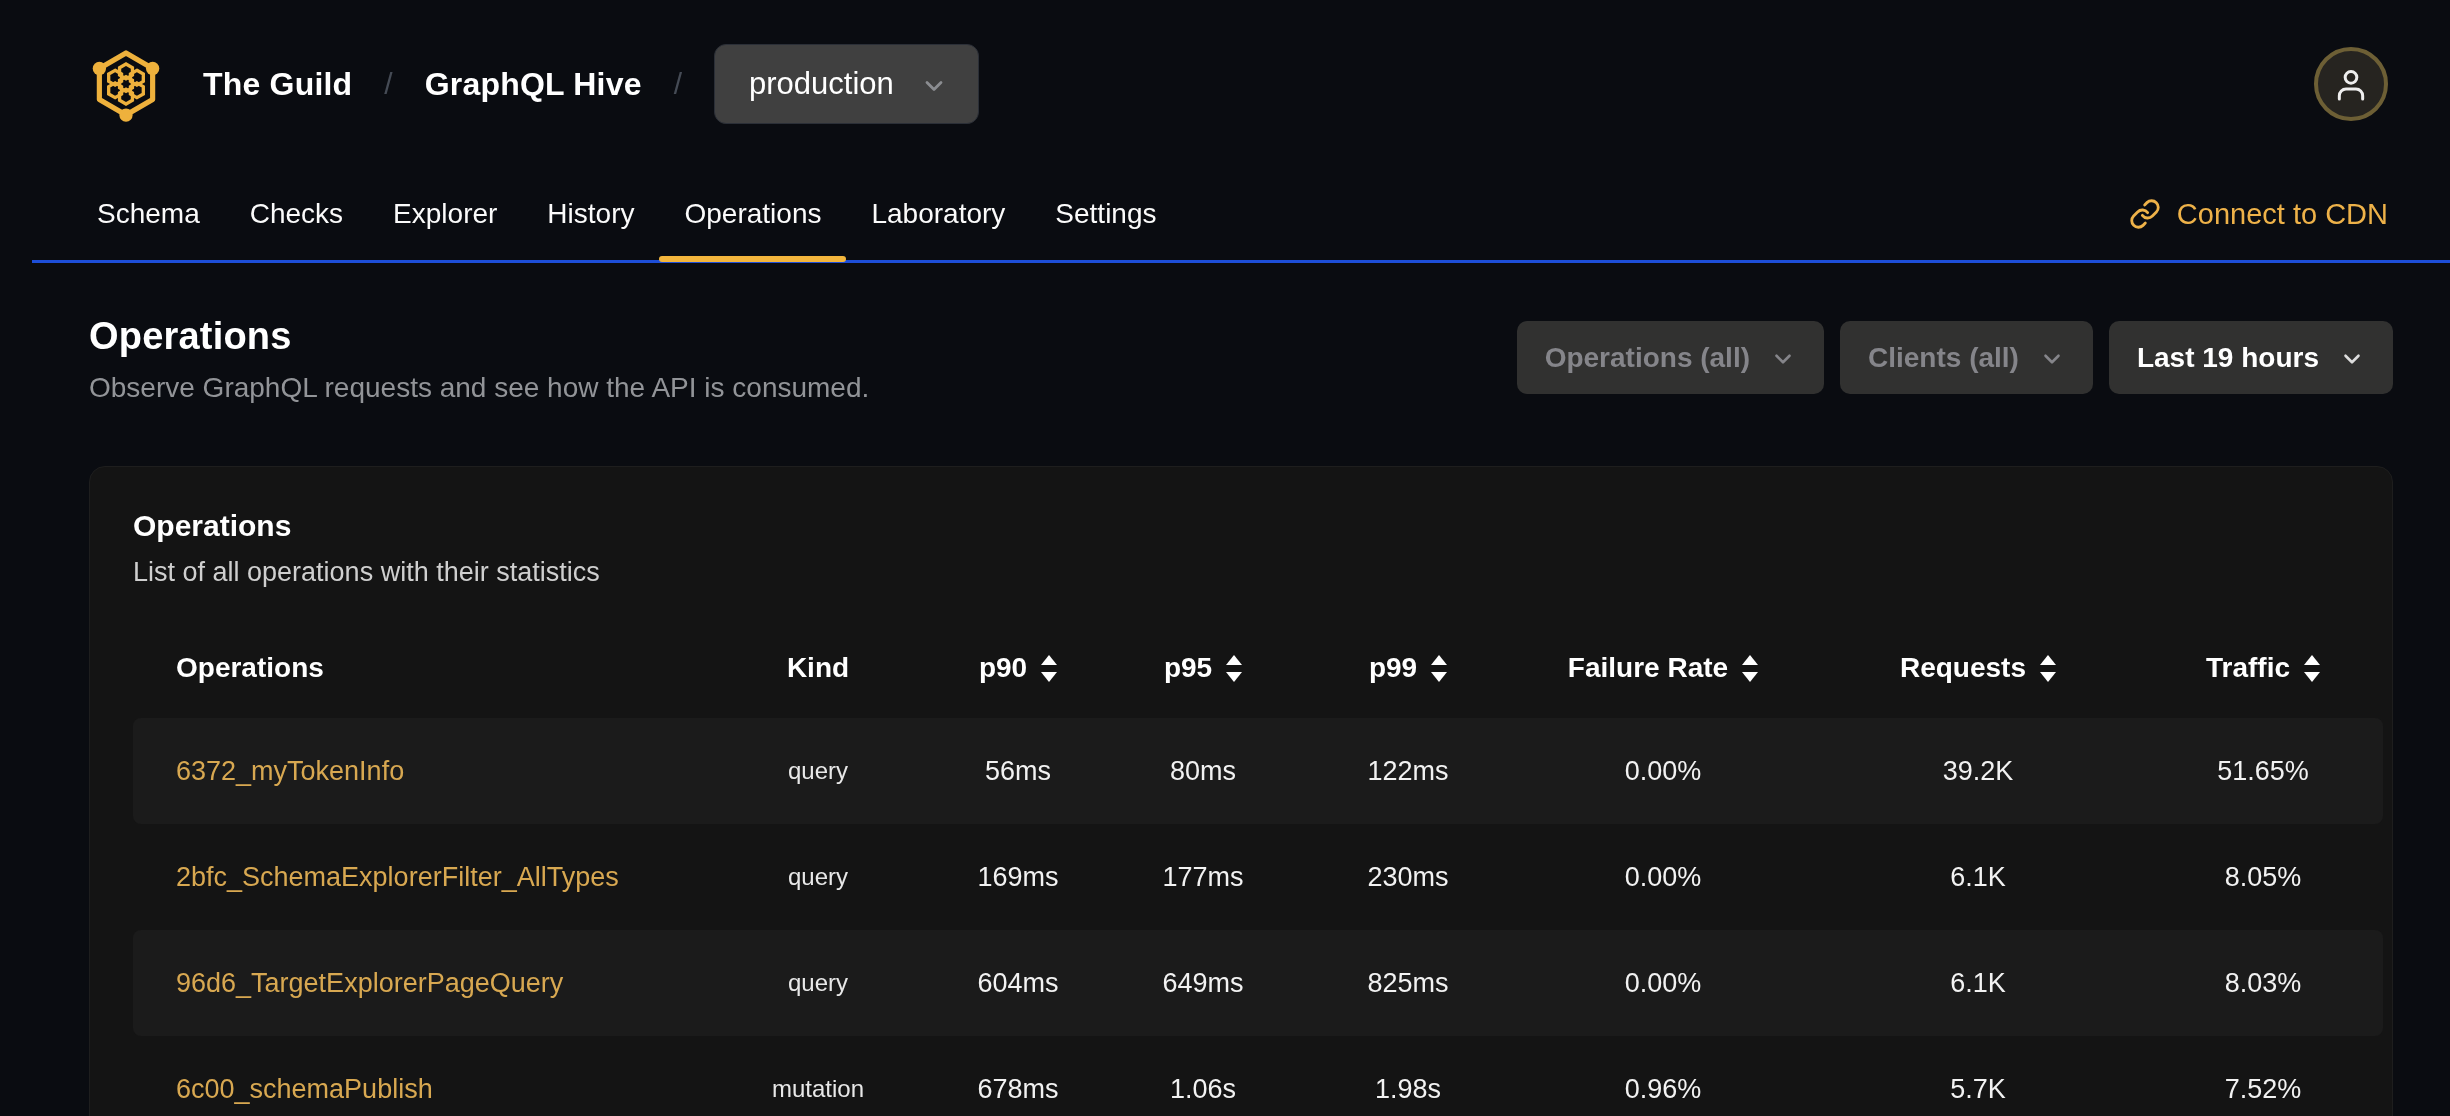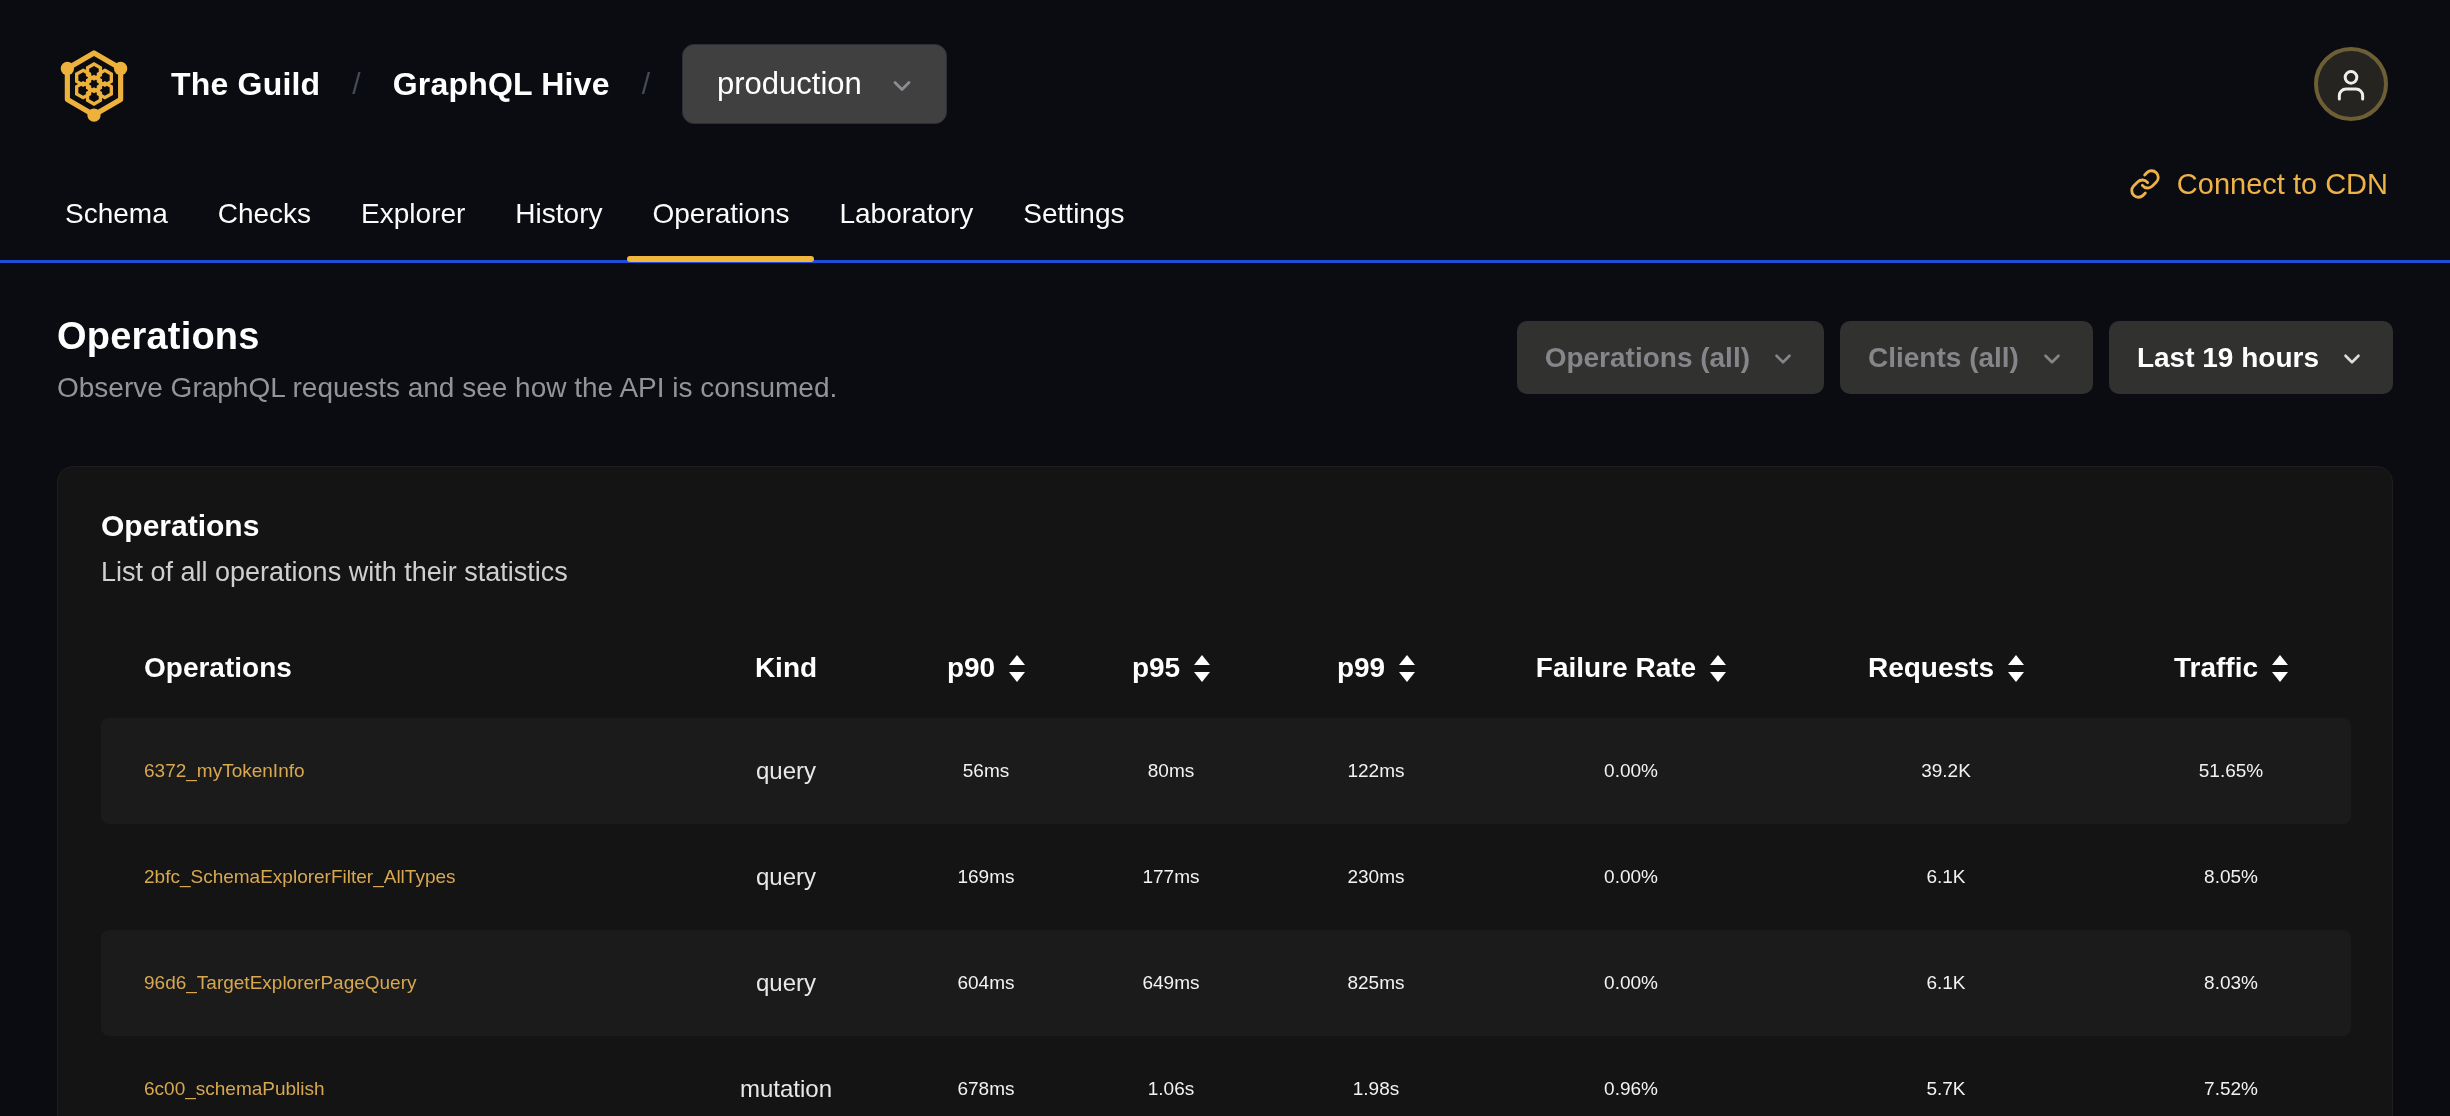--- a/index.html
+++ b/index.html
@@ -2,21 +2,21 @@
 <html><head>
 <meta charset="utf-8">
 <style>
   * { margin: 0; padding: 0; box-sizing: border-box; }
   html, body { width: 2450px; height: 1116px; overflow: hidden; }
   body {
     background: #0a0c11;
     color: #ffffff;
     font-family: "Liberation Sans", sans-serif;
   }
-  .app { width: 2450px; height: 1116px; position: relative; }
+  .app { width: 2450px; height: 1116px; position: relative; padding-left: 32px; }
 
   
   .topbar {
     height: 168px;
     display: flex;
     align-items: center;
     justify-content: space-between;
     padding: 0 62px 0 57px;
   }
   .crumbs { display: flex; align-items: center; gap: 32px; }
@@ -61,21 +61,21 @@
     font-size: 28px; color: #fbfbfb;
     text-decoration: none; cursor: pointer;
     position: relative; white-space: nowrap;
   }
   .tab.active::after {
     content: "";
     position: absolute; left: 0; right: 0; bottom: -2px;
     height: 6px; background: #f3b63d; border-radius: 3px;
   }
   .cdn-link {
-    display: flex; gap: 16px;
+    display: flex; align-items: center; gap: 16px;
     color: #eeb249; font-size: 29px; text-decoration: none; cursor: pointer;
   }
 
   
   .main { padding: 0 57px; }
   .page-head {
     display: flex; justify-content: space-between; align-items: flex-start;
     margin-top: 52px;
   }
   .page-title { font-size: 38px; font-weight: 700; color: #ffffff; letter-spacing: 0.2px; }
@@ -126,21 +126,21 @@
     width: 0; height: 0;
     border-left: 8px solid transparent; border-right: 8px solid transparent;
     border-bottom: 10px solid #ffffff;
   }
   .tri-down {
     width: 0; height: 0;
     border-left: 8px solid transparent; border-right: 8px solid transparent;
     border-top: 10px solid #ffffff;
   }
   .cell {
-    font-size: 19px; color: #f2f2f2; text-align: center; white-space: nowrap;
+    font-size: 27px; color: #f2f2f2; text-align: center; white-space: nowrap;
   }
   .cell.op { text-align: left; padding-left: 43px; }
   .cell.kind { font-size: 24px; color: #e8e8e8; }
   .op-link { color: #d8a851; text-decoration: none; cursor: pointer; }
 </style>
 </head>
 <body>
 
 <div class="app">
 

